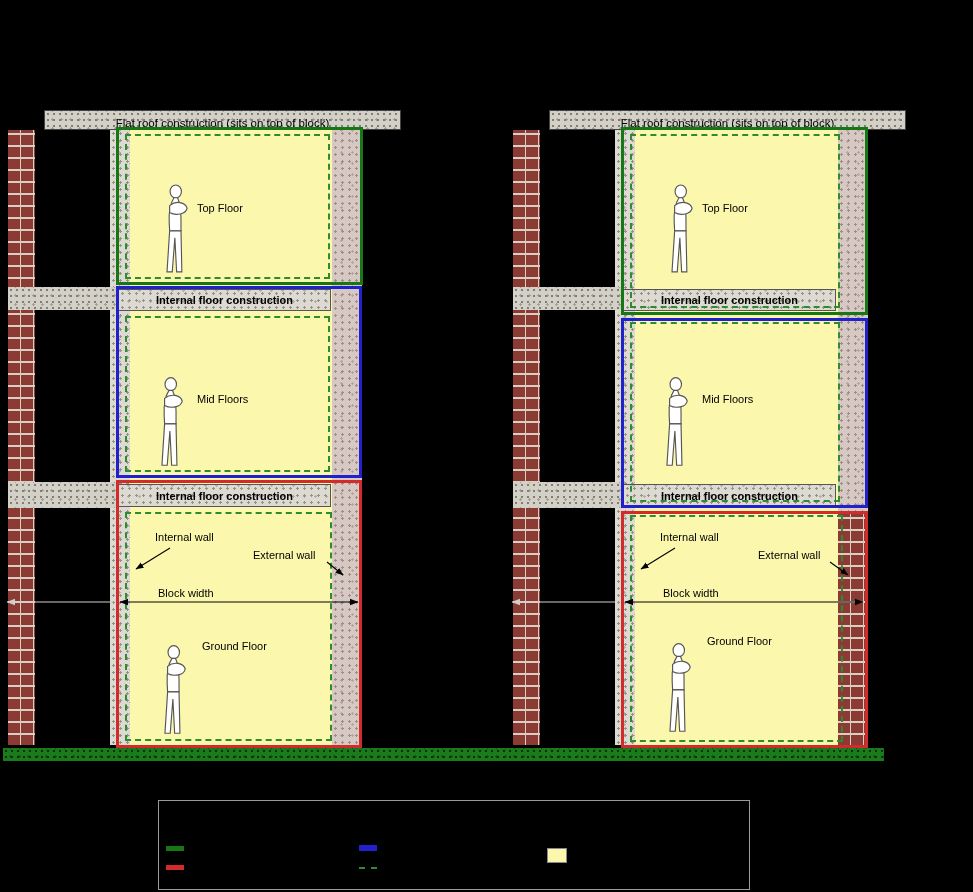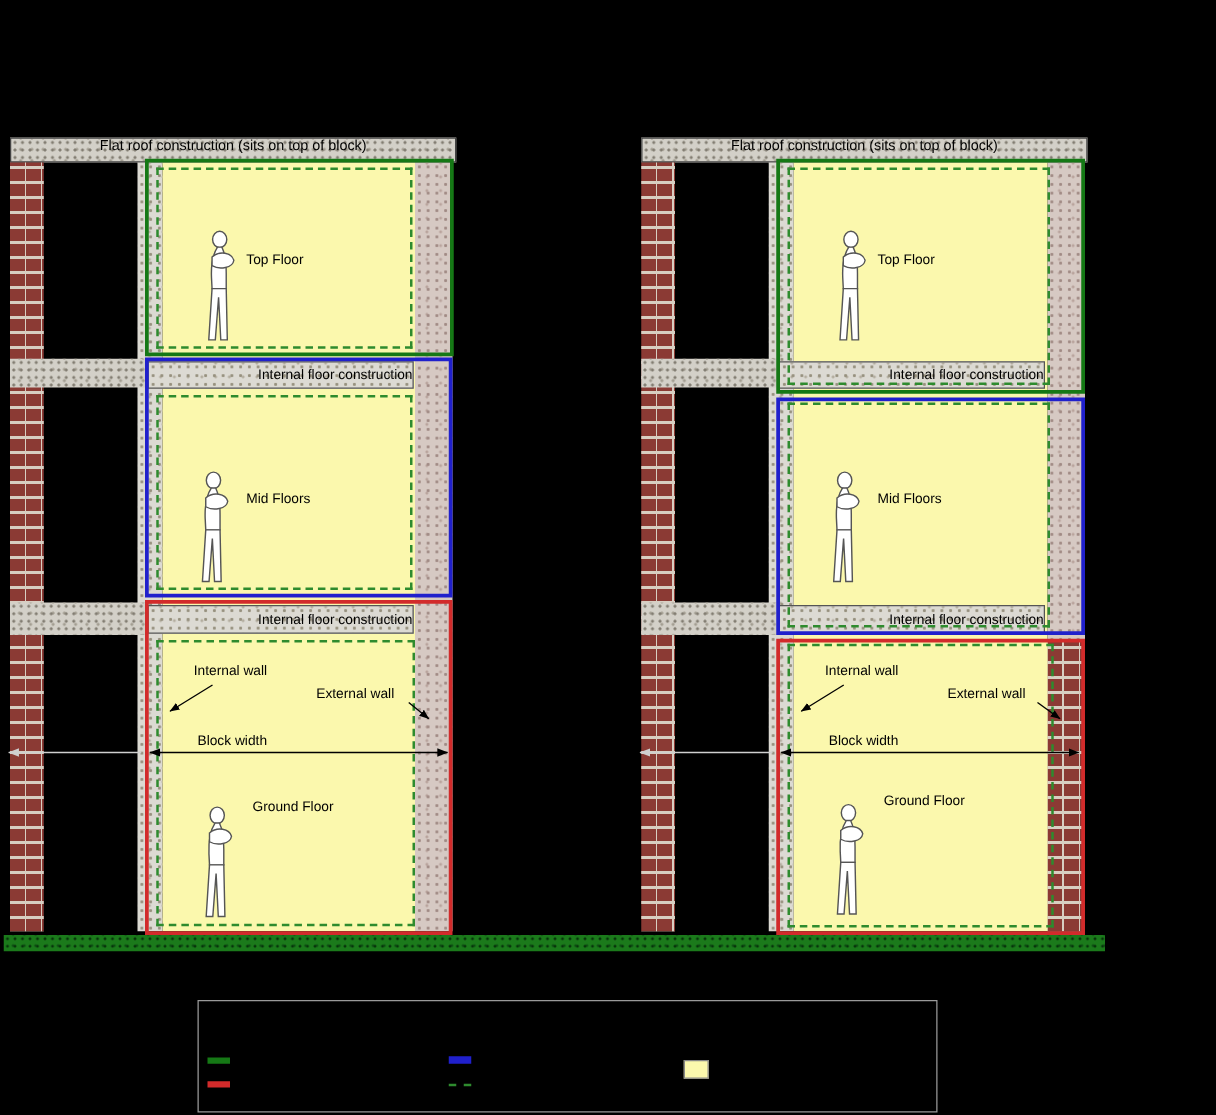--- a/index.html
+++ b/index.html
@@ -7,22 +7,22 @@
           font-family:"Liberation Sans",sans-serif;color:#000;overflow:hidden;}
   .abs{position:absolute;box-sizing:border-box;}
   
   .tex-roof{background-color:#D3D0C8;background-image:radial-gradient(#827d72 1px,transparent 1.4px),radial-gradient(#a39e92 1px,transparent 1.4px);background-size:6px 6px,9px 9px;background-position:0 0,3px 4px;}
   .tex-brick{background-color:#8B3A34;background-image:repeating-linear-gradient(90deg,transparent 0 12px,#D8CEC2 12px 13px),repeating-linear-gradient(0deg,transparent 0 10px,#D8CEC2 10px 12px);}
   .tex-block{background-color:#DCDAD3;background-image:radial-gradient(#97917f 1px,transparent 1.4px),radial-gradient(#b3ad9f 1px,transparent 1.4px);background-size:7px 7px,11px 11px;background-position:0 0,4px 6px;}
   .tex-pink{background-color:#D6C9C3;background-image:radial-gradient(#a18b85 1px,transparent 1.4px),radial-gradient(#b9a49d 1px,transparent 1.4px);background-size:7px 7px,11px 11px;background-position:0 0,4px 6px;}
   .tex-ground{background-color:#1B7A1B;background-image:radial-gradient(#07330b 1px,transparent 1.3px),radial-gradient(#0e4f13 1px,transparent 1.3px);background-size:6px 6px,9px 9px;background-position:0 0,3px 4px;}
   .room{background:#FBF8AD;}
   
-  .roof-bar{border:1px solid #444;display:flex;align-items:flex-start;justify-content:center;font-size:11.5px;}
-  .slab-bar{border:1px solid #555;display:flex;align-items:center;justify-content:flex-end;font-size:11px;}
+  .roof-bar{border:1px solid #444;display:flex;align-items:flex-end;justify-content:center;font-size:11.5px;margin-left:36px;}
+  .slab-bar{border:1px solid #555;display:flex;align-items:center;justify-content:center;font-size:11px;font-weight:bold;}
   .r-green{border:3px solid #157815;}
   .r-blue{border:3px solid #2020CC;}
   .r-red{border:3px solid #D22B2B;}
   .r-dash{border:2px dashed #2E8B2E;}
   .lbl{font-size:11px;white-space:nowrap;}
   .lbl.c{}
   .overlay{position:absolute;left:0;top:0;pointer-events:none;}
   .legend-box{position:absolute;box-sizing:border-box;border:1px solid #9a9a9a;background:#000;}
   .person{position:absolute;}
 </style>

